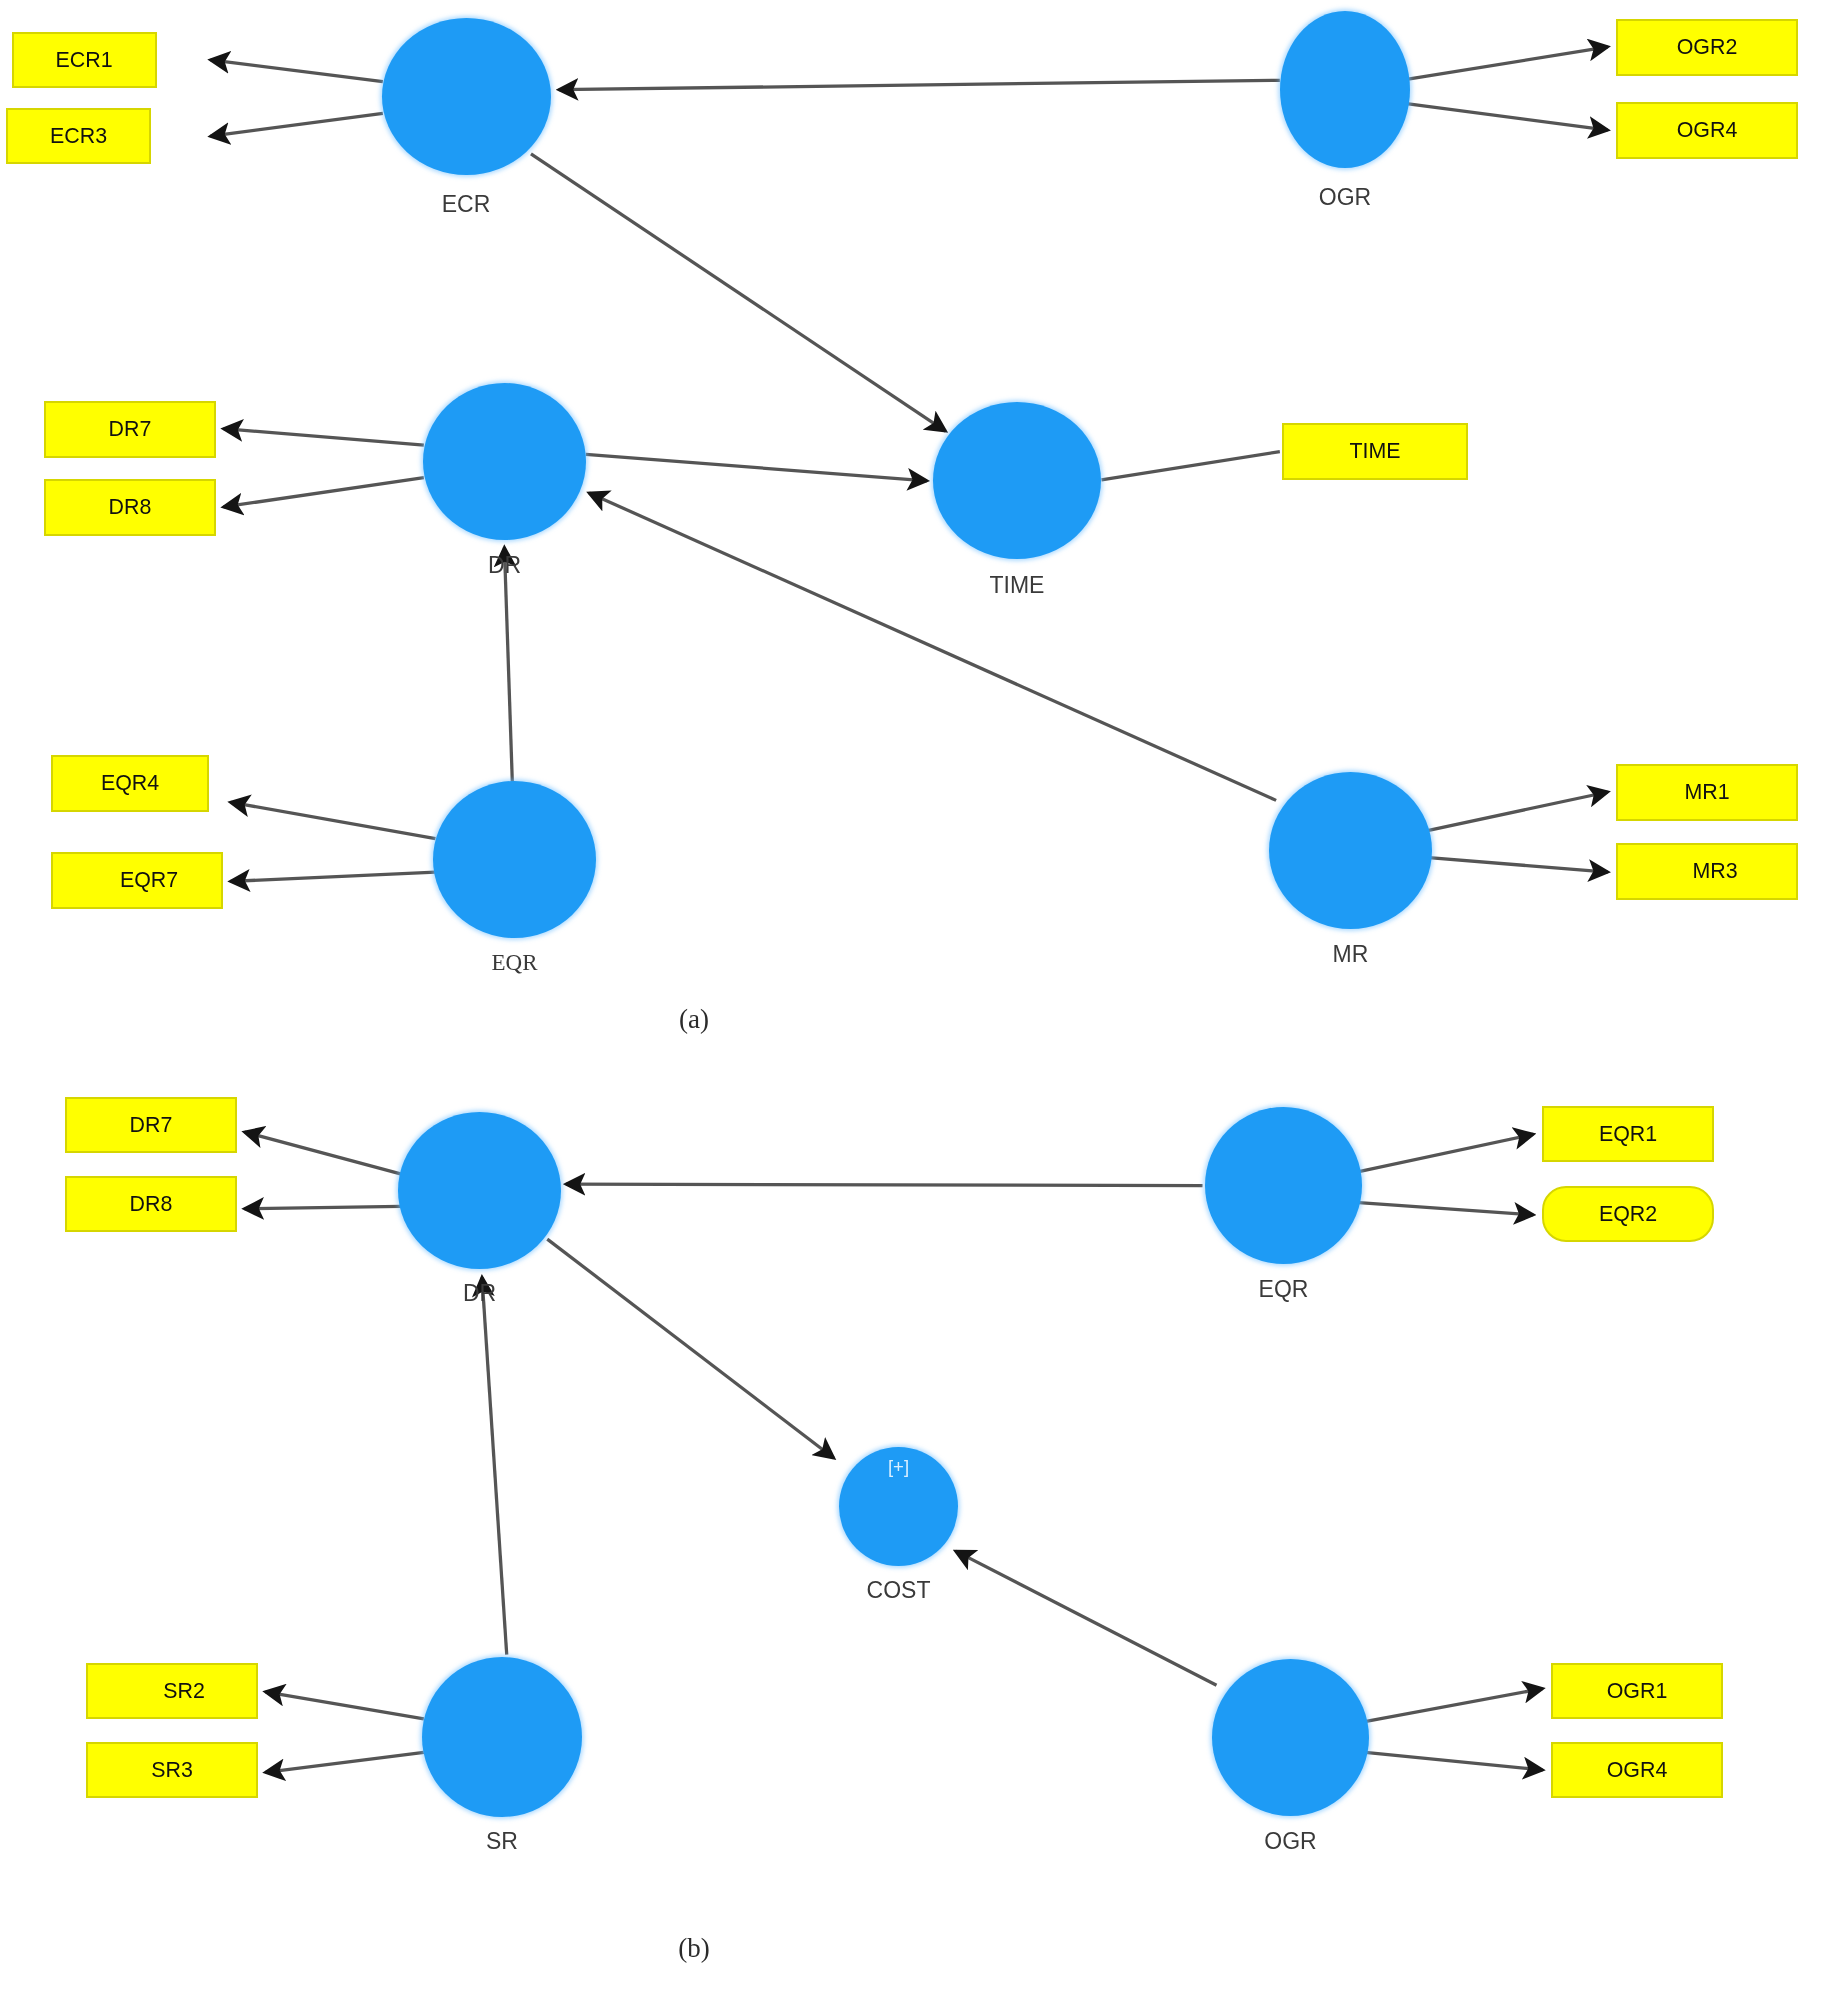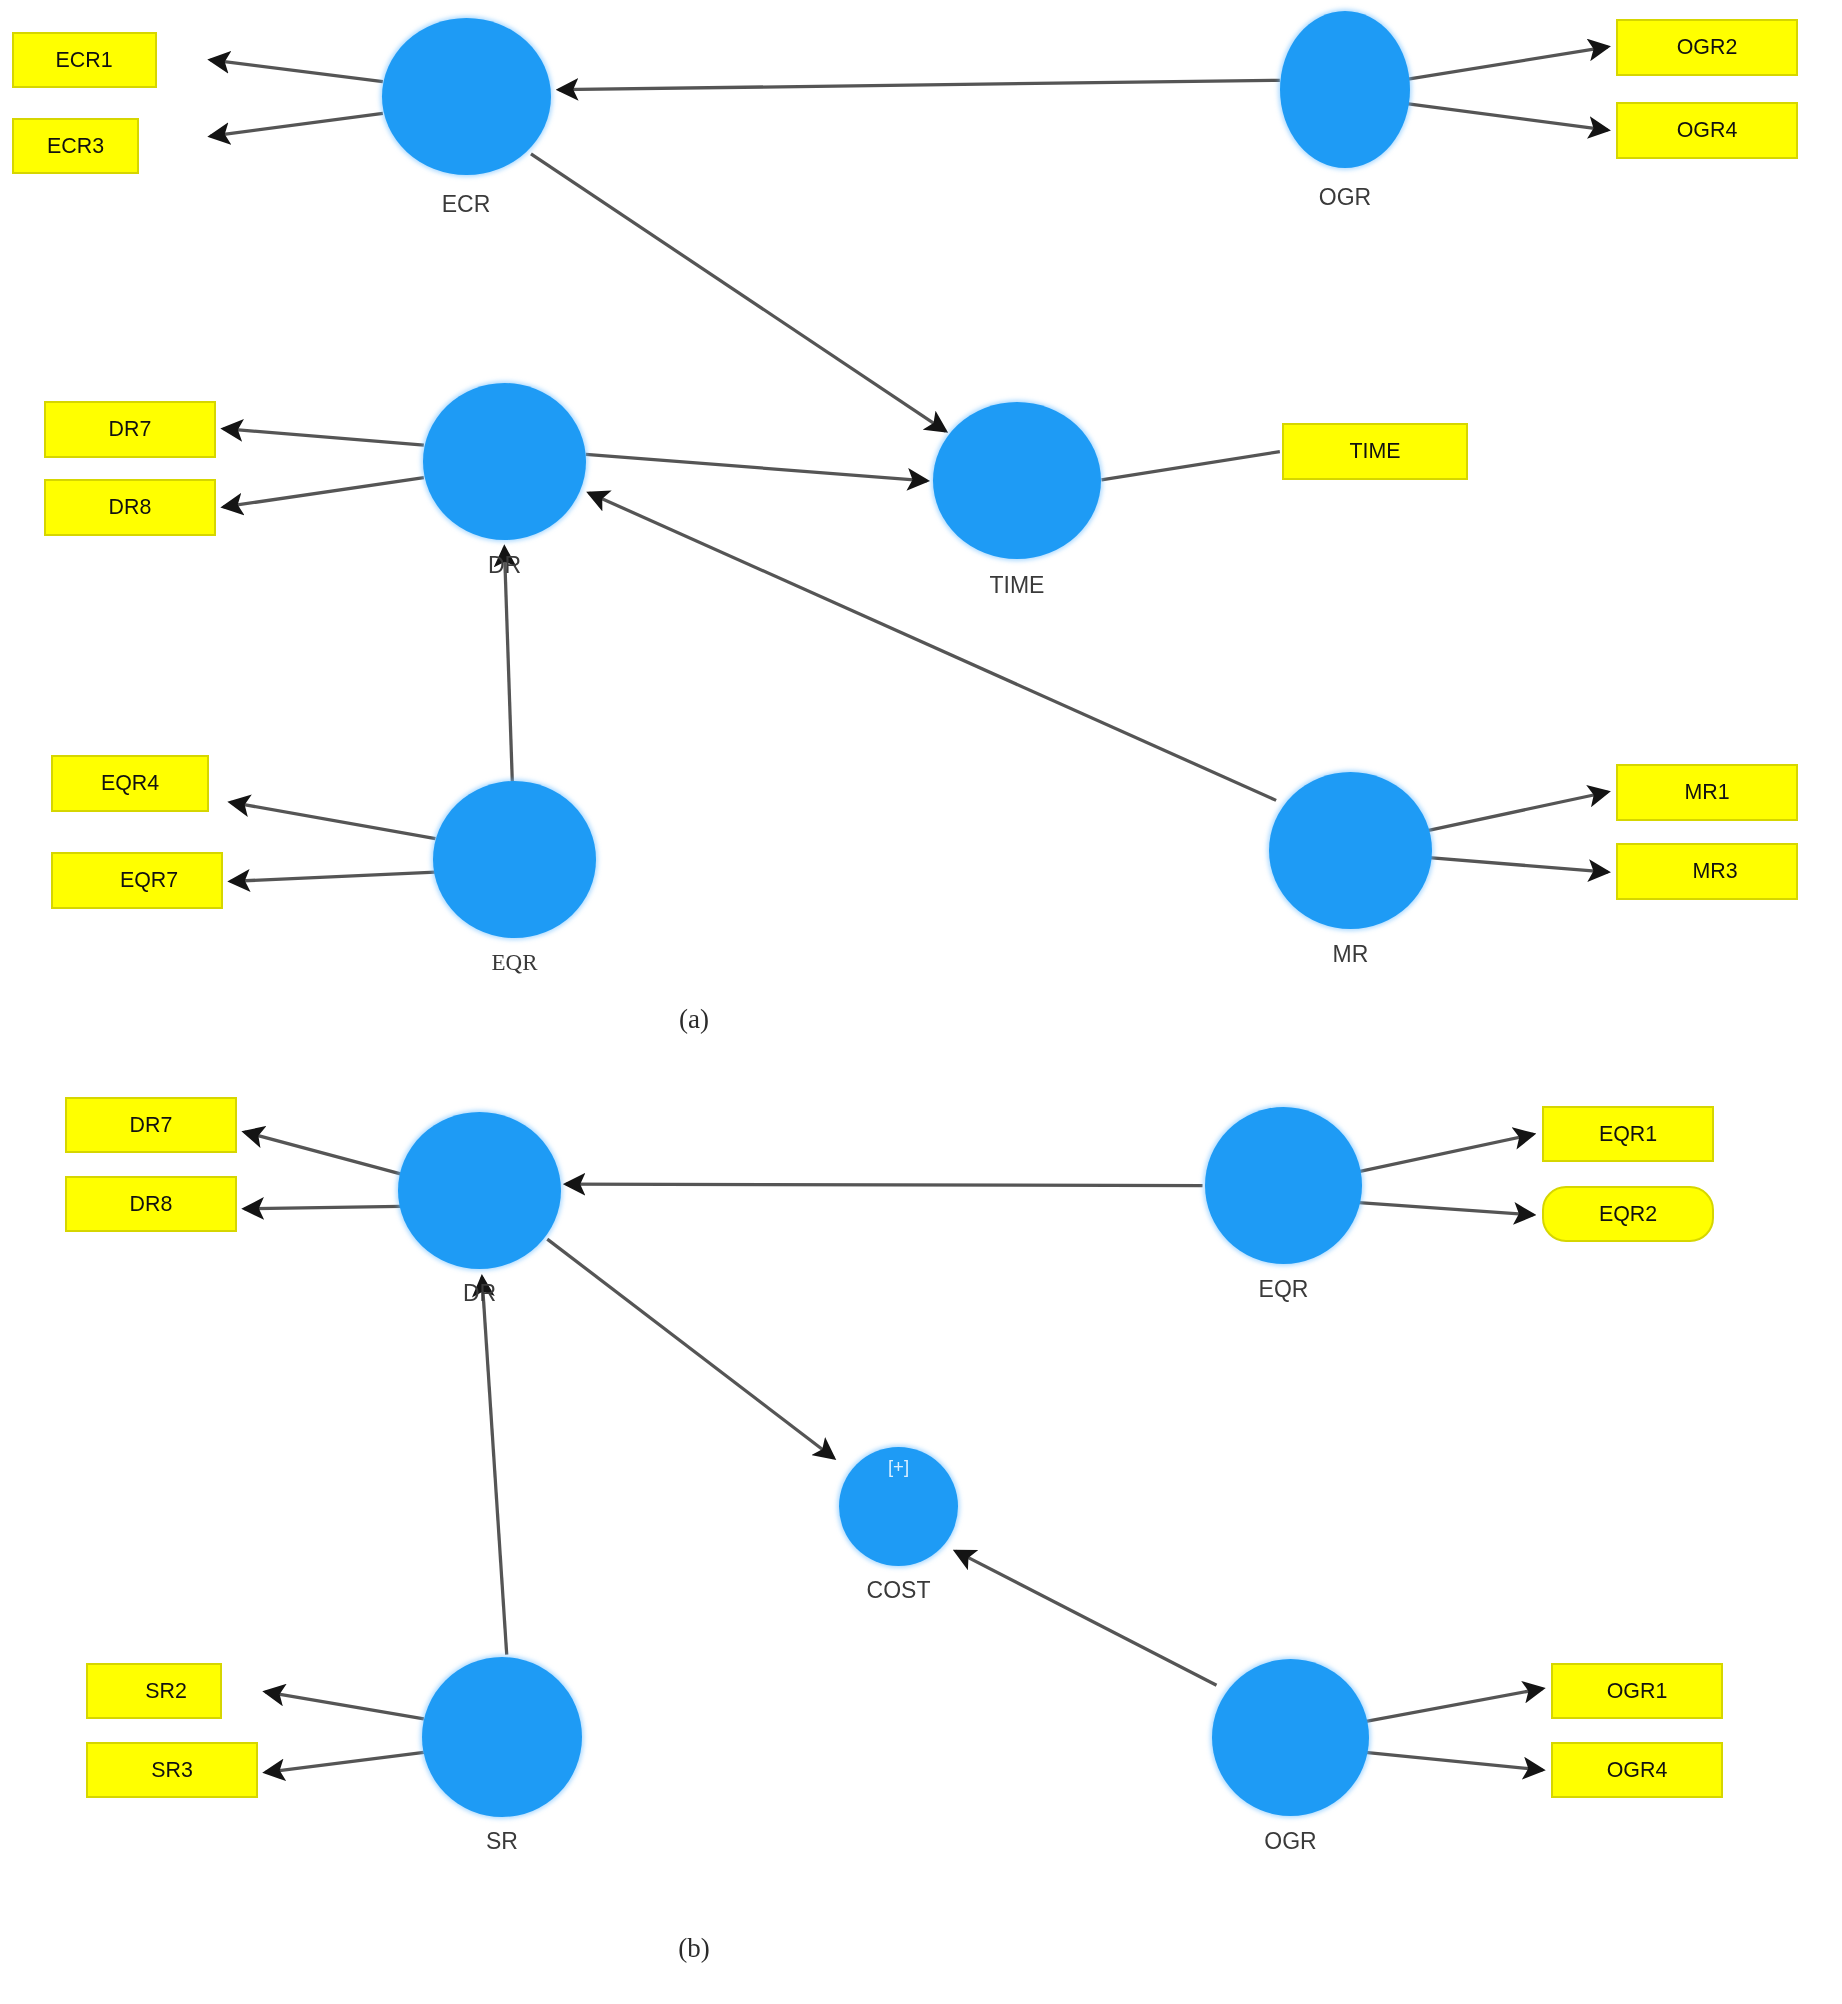--- a/index.html
+++ b/index.html
@@ -129,21 +129,21 @@
   <div class="node-ellipse" style="left:933px;top:402px;width:168px;height:157px;"></div>
   <div class="node-label" style="left:933px;top:572px;width:168px;">TIME</div>
 
   <div class="node-ellipse" style="left:433px;top:781px;width:163px;height:157px;"></div>
   <div class="node-label" style="left:433px;top:950px;width:163px;font-family:'Liberation Serif',serif;font-size:23px;">EQR</div>
 
   <div class="node-ellipse" style="left:1269px;top:772px;width:163px;height:157px;"></div>
   <div class="node-label" style="left:1269px;top:941px;width:163px;">MR</div>
 
   <div class="indicator-box" style="left:11.6px;top:32px;width:145px;height:56px;">ECR1</div>
-  <div class="indicator-box" style="left:12px;top:108px;width:127px;height:56px;margin-top:10px;">ECR3</div>
+  <div class="indicator-box" style="left:6px;top:108px;width:145px;height:56px;">ECR3</div>
 
   <div class="indicator-box" style="left:1616px;top:18.6px;width:182px;height:57px;">OGR2</div>
   <div class="indicator-box" style="left:1616px;top:102px;width:182px;height:57px;">OGR4</div>
 
   <div class="indicator-box" style="left:44px;top:401px;width:172px;height:57px;">DR7</div>
   <div class="indicator-box" style="left:44px;top:479px;width:172px;height:57px;">DR8</div>
 
   <div class="indicator-box" style="left:1282px;top:423px;width:186px;height:57px;">TIME</div>
 
   <div class="indicator-box" style="left:51px;top:755px;width:158px;height:57px;">EQR4</div>
@@ -169,21 +169,21 @@
 
   <div class="node-ellipse" style="left:1212px;top:1659px;width:157px;height:157px;"></div>
   <div class="node-label" style="left:1212px;top:1828px;width:157px;">OGR</div>
 
   <div class="indicator-box" style="left:65px;top:1097px;width:172px;height:56px;">DR7</div>
   <div class="indicator-box" style="left:65px;top:1176px;width:172px;height:56px;">DR8</div>
 
   <div class="indicator-box" style="left:1542px;top:1106px;width:172px;height:56px;">EQR1</div>
   <div class="indicator-box" style="left:1542px;top:1186px;width:172px;height:56px;border-radius:24px;">EQR2</div>
 
-  <div class="indicator-box" style="left:86px;top:1663px;width:136px;height:56px;padding-left:24px;">SR2</div>
+  <div class="indicator-box" style="left:86px;top:1663px;width:172px;height:56px;padding-left:24px;">SR2</div>
   <div class="indicator-box" style="left:86px;top:1742px;width:172px;height:56px;">SR3</div>
 
   <div class="indicator-box" style="left:1551px;top:1663px;width:172px;height:56px;">OGR1</div>
   <div class="indicator-box" style="left:1551px;top:1742px;width:172px;height:56px;">OGR4</div>
 
   <div class="panel-caption" style="left:643px;top:1933px;width:102px;">(b)</div>
 
 </div>
 
 

